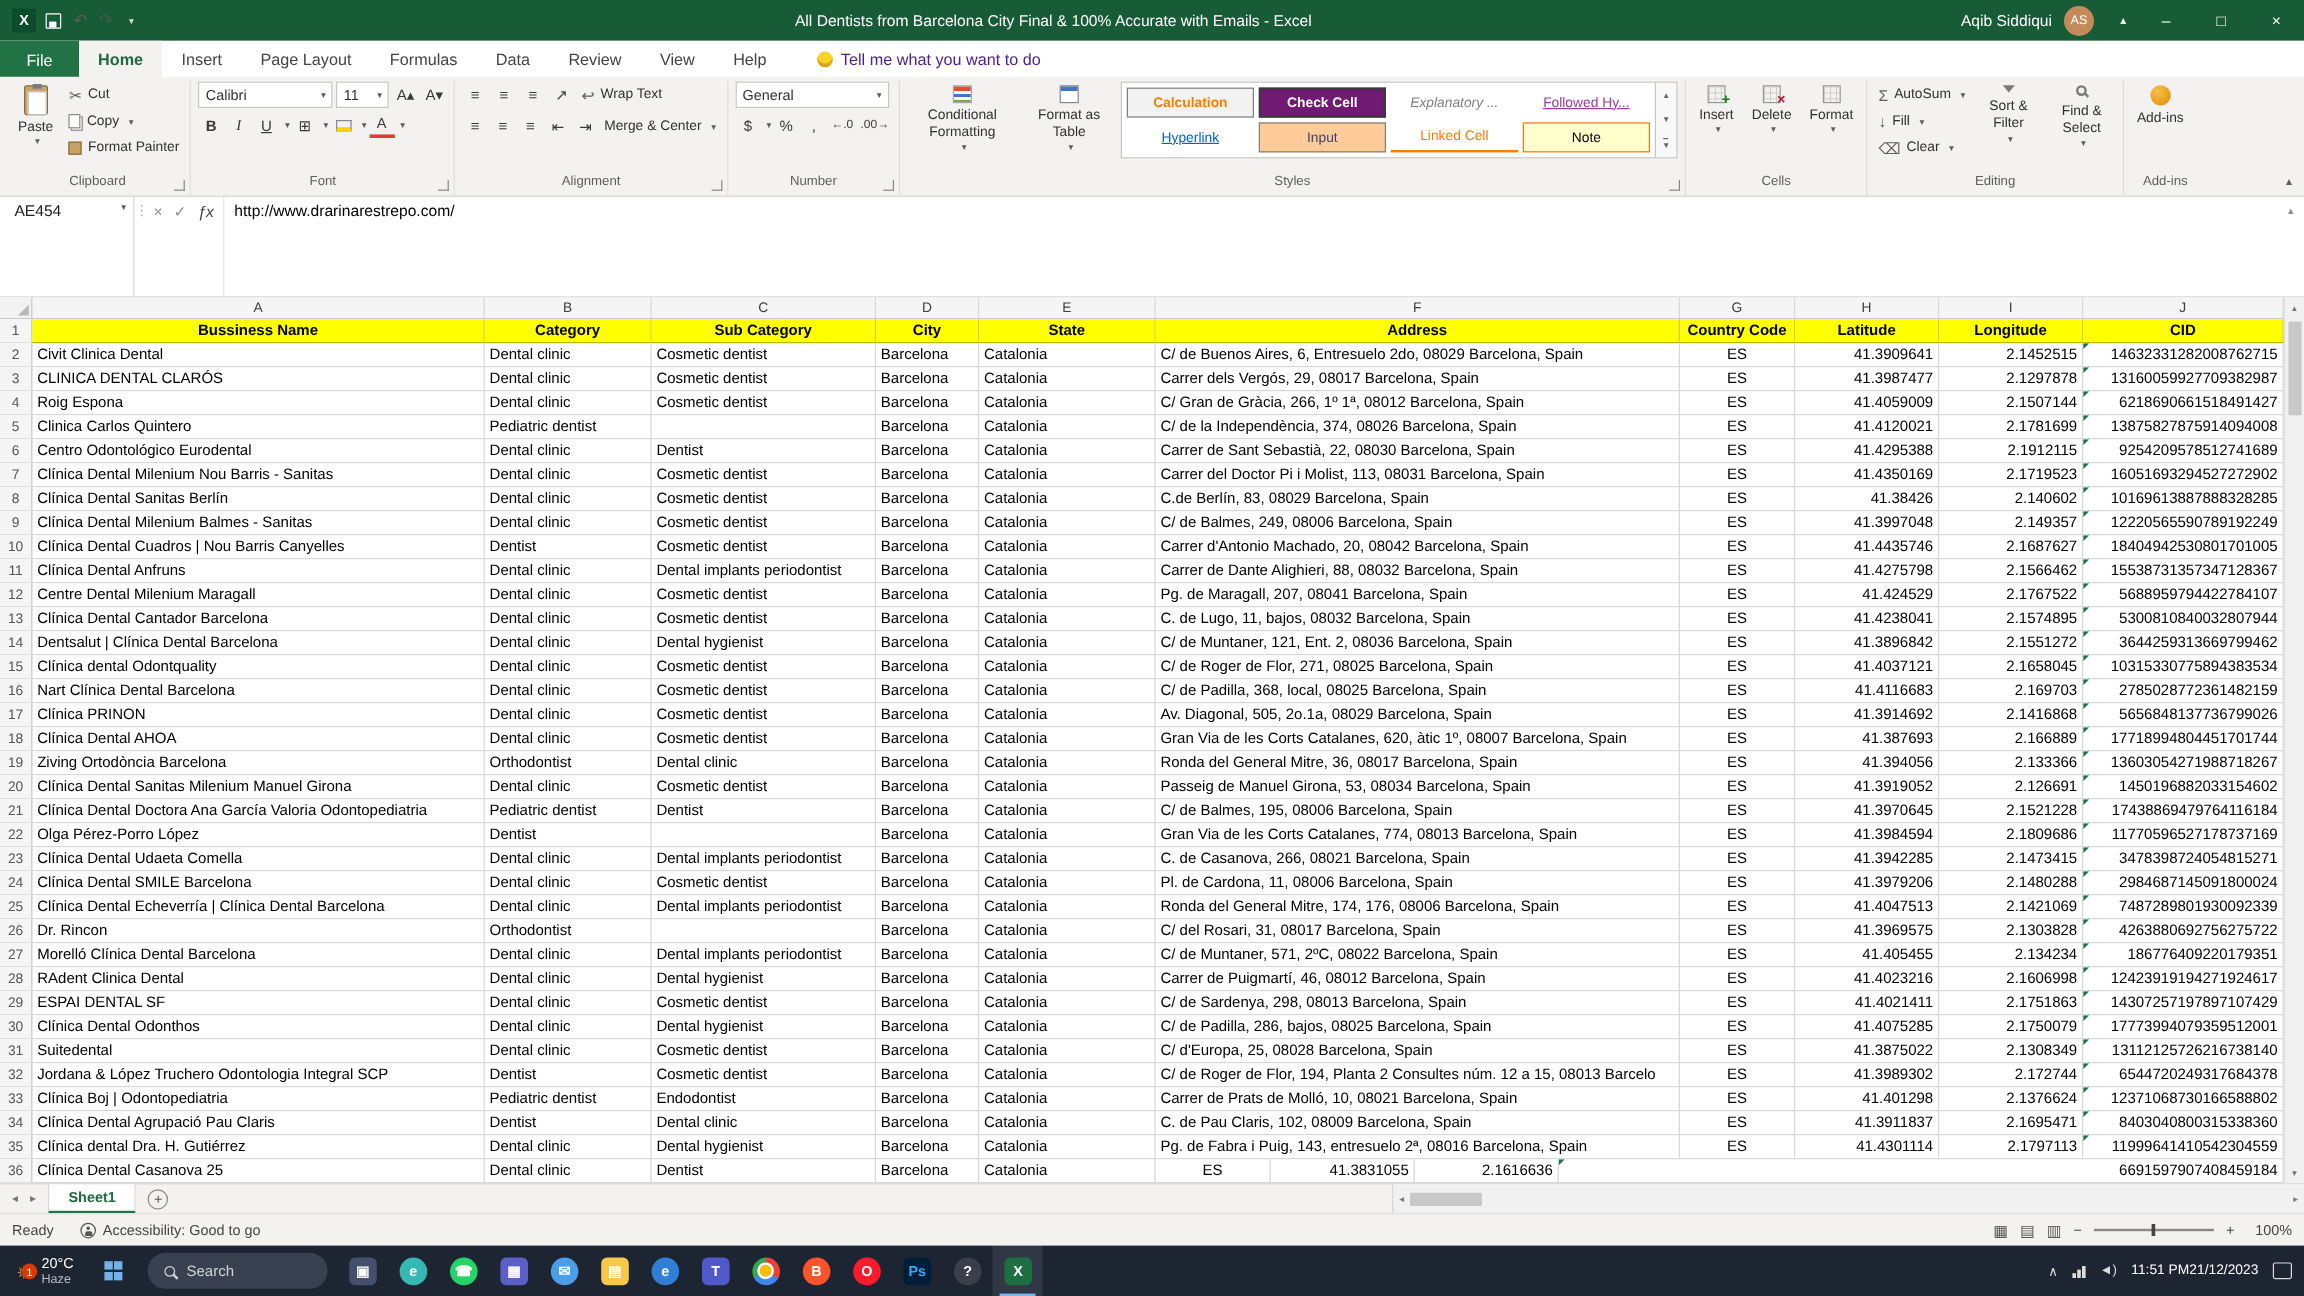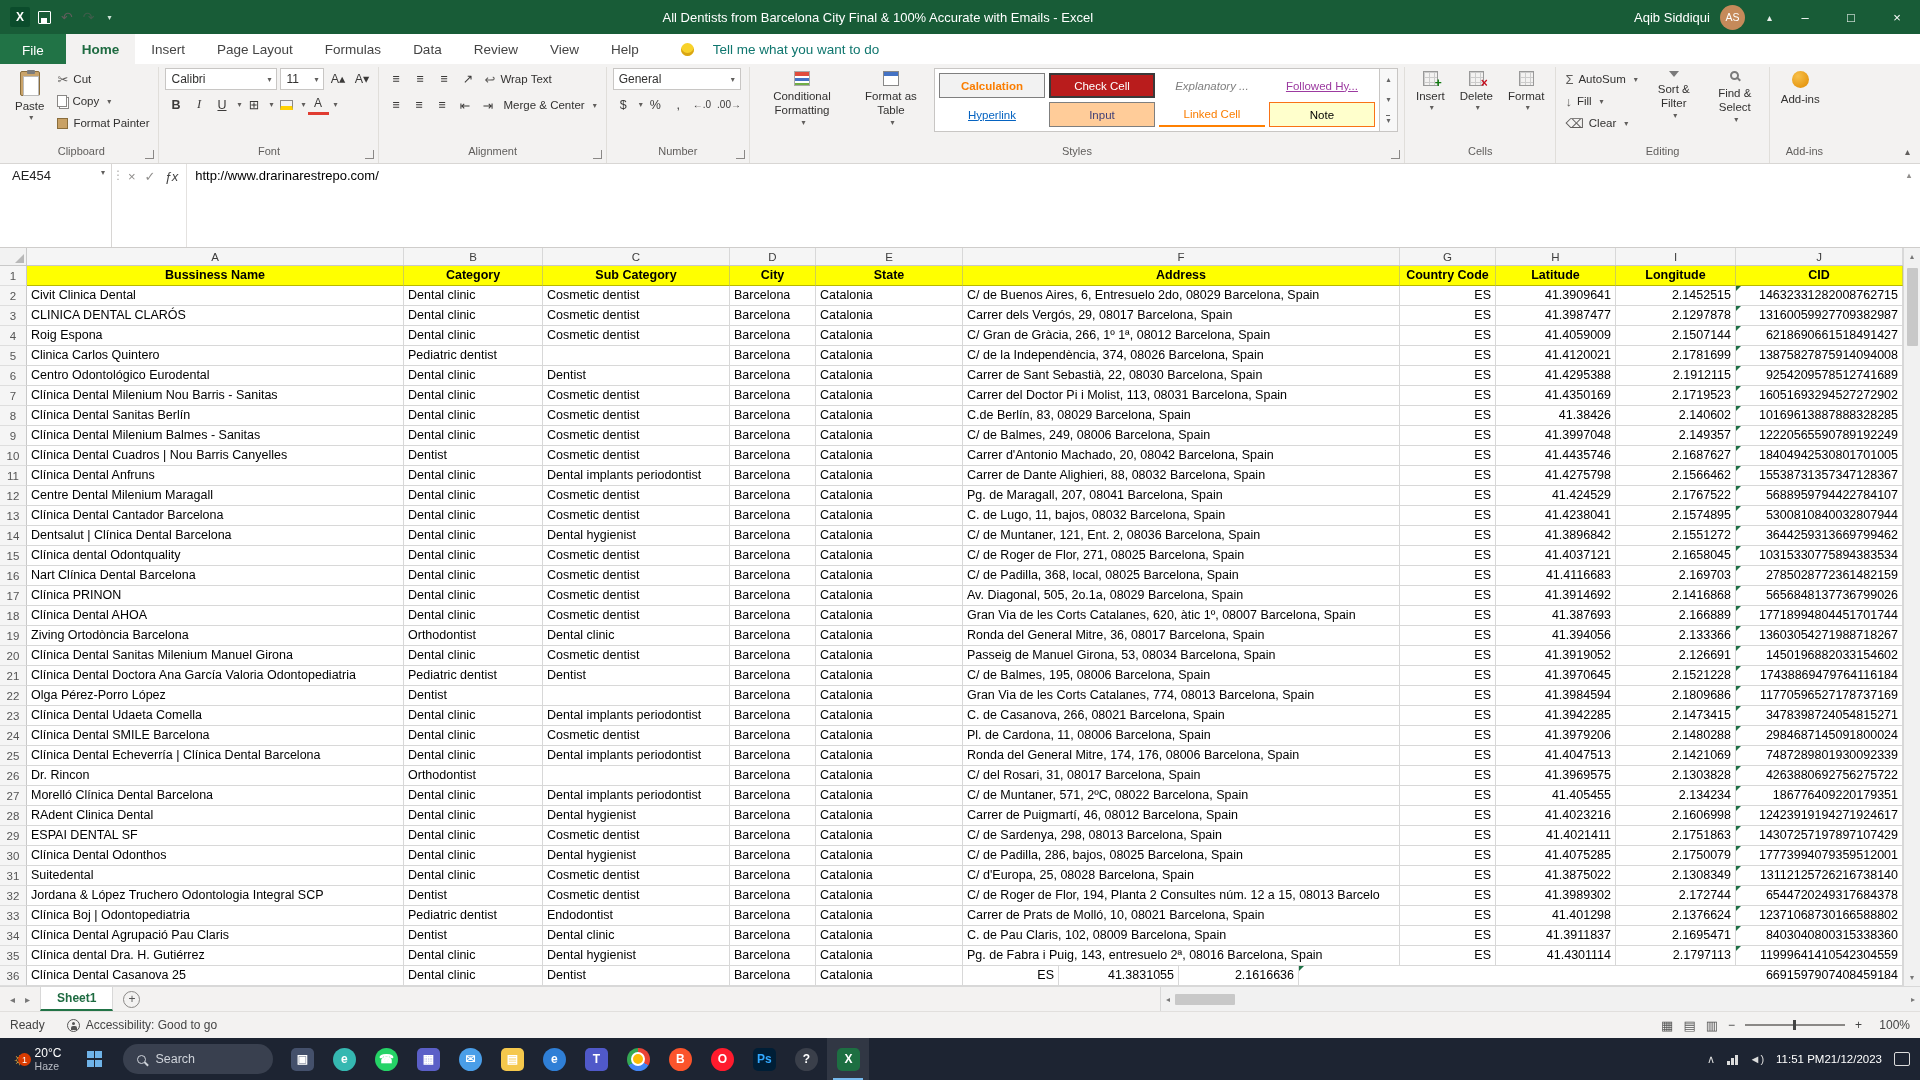--- a/index.html
+++ b/index.html
@@ -19,21 +19,21 @@
   .tb-user{font-size:13px;margin-right:10px}
   .avatar{width:25px;height:25px;border-radius:50%;background:#c58a5a;color:#fff;font-size:10.5px;display:flex;align-items:center;justify-content:center;margin-right:12px}
   .ribopt{font-size:10px;margin:0 10px;opacity:.9}
   .winbtn{width:46px;height:34px;display:flex;align-items:center;justify-content:center;font-size:13px}
   
   .menubar{height:30px;background:#fff;display:flex;align-items:stretch;flex:none;font-size:13.5px}
   .tabs{display:flex}
   .tab{padding:0 16px;display:flex;align-items:center;color:#444}
   .tab.file{background:#217346;color:#fff;padding:16px 22px}
   .tab.active{background:#f3f2f1;color:#1E6B41;font-weight:bold}
-  .tellme{display:flex;align-items:center;gap:19px;margin-left:26px;color:#0f766e}
+  .tellme{display:flex;align-items:center;gap:7px;margin-left:26px;color:#4c1d95}
   .bulb{width:13px;height:13px;border-radius:50%;background:#f8d22a;box-shadow:inset 0 -3px 0 #d9a514}
   
   .ribbon{height:100px;background:#f3f2f1;border-bottom:1px solid #d8d6d4;display:flex;flex:none;padding:3px 2px 0 4px;position:relative}
   .rgroup{display:flex;flex-direction:column;border-right:1px solid #e0deda;padding:1px 6px 0}
   .rbody{flex:1;display:flex;align-items:flex-start;gap:5px}
   .rfoot{height:18px;font-size:11px;color:#605e5c;text-align:center;position:relative;padding:0 10px}
   .launcher{position:absolute;right:-2px;bottom:4px;width:9px;height:9px;border-right:1px solid #8a8886;border-bottom:1px solid #8a8886}
   .bigbtn{display:flex;flex-direction:column;align-items:center;justify-content:flex-start;font-size:11.5px;color:#323130;padding:3px 5px;text-align:center;line-height:1.25}
   .smallcol{display:flex;flex-direction:column;justify-content:flex-start}
   .smallbtn{display:flex;align-items:center;gap:5px;font-size:11.5px;color:#323130;height:22px;padding:0 3px;white-space:nowrap}
@@ -48,21 +48,21 @@
   .btnrow{display:flex;gap:2px;align-items:center}
   .fbtn{min-width:21px;height:21px;display:flex;align-items:center;justify-content:center;font-size:12.5px;color:#3b3a39;padding:0 2px}
   .fbtn.b{font-weight:bold}.fbtn.i{font-style:italic;font-family:"Liberation Serif",serif}.fbtn.u{text-decoration:underline}
   .fontcolor{border-bottom:3px solid #E03C31;line-height:1;font-size:12px}
   .fillcolor{width:13px;height:10px;border:1px solid #8a8886;border-bottom:4px solid #FFD100}
   .numcombo{width:128px}
   .sgal-wrap{display:flex}
   .sgallery{display:grid;grid-template-columns:repeat(4,106px);grid-auto-rows:25px;gap:4px;background:#fff;border:1px solid #c8c6c4;padding:4px}
   .sg{display:flex;align-items:center;justify-content:center;font-size:11.5px;white-space:nowrap;overflow:hidden}
   .s0{color:#FA7D00;background:#F2F2F2;border:1px solid #7F7F7F;font-weight:bold}
-  .s1{color:#fff;background:#b91c1c;border:2px solid #3A3A3A;font-weight:normal}
+  .s1{color:#fff;background:#701a75;border:2px solid #3A3A3A;font-weight:bold}
   .s2{color:#7F7F7F;font-style:italic}
   .s3{color:#9C3AA0;text-decoration:underline}
   .s4{color:#0563C1;text-decoration:underline}
   .s5{color:#3F3F76;background:#FFCC99;border:1px solid #7F7F7F}
   .s6{color:#FA7D00;border-bottom:2px solid #FF8001}
   .s7{background:#FFFFCC;border:1px solid #f97316;color:#000}
   .galarr{width:18px;border:1px solid #c8c6c4;border-left:none;background:#f8f8f8;display:flex;flex-direction:column;align-items:center;justify-content:space-around;font-size:8px;color:#666}
   .cf-ic{width:16px;height:15px;border:1px solid #aaa;background:linear-gradient(180deg,#e04c3c 0 4px,#fff 4px 6px,#4472c4 6px 9px,#fff 9px 11px,#70ad47 11px 15px);margin-bottom:3px}
   .ft-ic{width:16px;height:15px;border:1px solid #888;background:linear-gradient(#4472c4 0 4px,#fff 4px),#fff;margin-bottom:3px}
   .cellgrid{width:15px;height:15px;border:1px solid #999;background-image:linear-gradient(#ccc 1px,transparent 1px),linear-gradient(90deg,#ccc 1px,transparent 1px);background-size:5px 5px;position:relative;margin-bottom:3px}
@@ -88,21 +88,21 @@
   .colhdr{display:flex;height:18px;background:#F5F5F5;border-bottom:1px solid #C9C9C9;font-size:11.5px;color:#3e3e3e;flex:none}
   .corner{width:27px;flex:none;border-right:1px solid #C9C9C9;background:#F2F2F2;position:relative}
   .corner::after{content:"";position:absolute;right:2px;bottom:2px;border-left:9px solid transparent;border-bottom:9px solid #b8b8b8}
   .ch{display:flex;align-items:center;justify-content:center;border-right:1px solid #D8D8D8;flex:none}
   .rows{height:720px;flex:none;overflow:hidden}
   .srow{display:flex;height:20px}
   .rownum{width:27px;flex:none;background:#F5F5F5;border-right:1px solid #C9C9C9;border-bottom:1px solid #DEDEDE;font-size:11.5px;color:#555;display:flex;align-items:center;justify-content:center}
   .cell{border-right:1px solid #D8D8D8;border-bottom:1px solid #D8D8D8;font-size:12.5px;line-height:19px;padding:0 4px;white-space:nowrap;overflow:hidden;color:#000;flex:none;position:relative}
   .cw0{width:377px}.cw1{width:139px}.cw2{width:187px}.cw3{width:86px}.cw4{width:147px}.cw5{width:437px}.cw6{width:96px}.cw7{width:120px}.cw8{width:120px}.cw9{width:167px;flex:1}
   .srow.hdr .cell{background:#FFFF00;font-weight:bold;text-align:center;border-right-color:#cfcf50;border-bottom-color:#b9b900}
-  .ca-c{text-align:right}.ca-r{text-align:right}
+  .ca-c{text-align:center}.ca-r{text-align:right}
   .err::before{content:"";position:absolute;left:0;top:0;border-top:5px solid #1E7145;border-right:5px solid transparent}
   .vscroll{width:17px;flex:none;background:#F1F1F1;border-left:1px solid #D8D8D8;display:flex;flex-direction:column;align-items:center;font-size:8px;color:#777}
   .vthumb{width:11px;height:78px;background:#C8C8C8;border-radius:1px;margin-top:3px}
   .varr{padding:4px 0}
   
   .tabsbar{height:25px;background:#F3F2F1;border-top:1px solid #D8D8D8;display:flex;align-items:stretch;font-size:12px;flex:none;color:#555}
   .sheetnav{display:flex;align-items:center;gap:10px;padding:0 10px;color:#777;font-size:10px}
   .sheettab{padding:0 16px;display:flex;align-items:center;background:#fff;color:#1E6B41;font-weight:bold;border-right:1px solid #D8D8D8;border-left:1px solid #D8D8D8;border-bottom:2px solid #217346}
   .newsheet{width:17px;height:17px;border:1px solid #8a8886;border-radius:50%;display:flex;align-items:center;justify-content:center;color:#555;font-size:12px;align-self:center;margin-left:10px}
   .hscroll{margin-left:auto;width:760px;background:#F1F1F1;border-left:1px solid #D8D8D8;display:flex;align-items:center;font-size:8px;color:#777}

